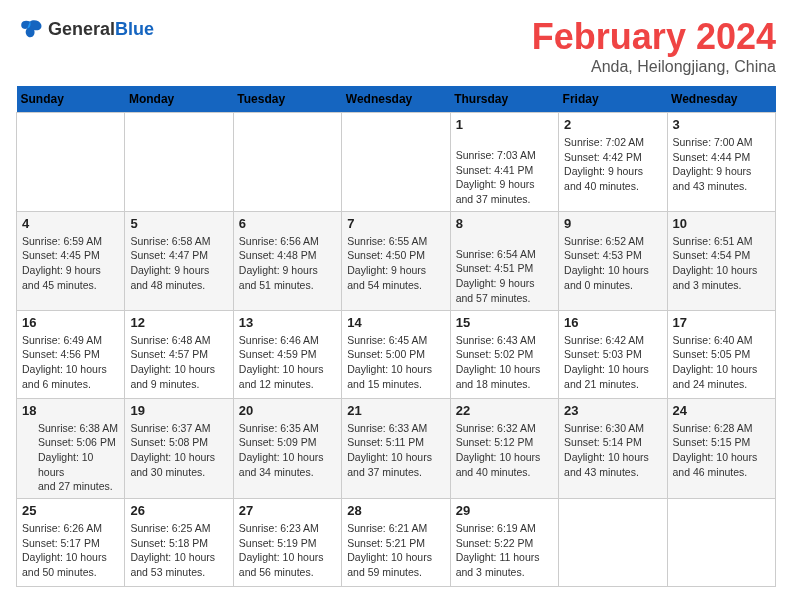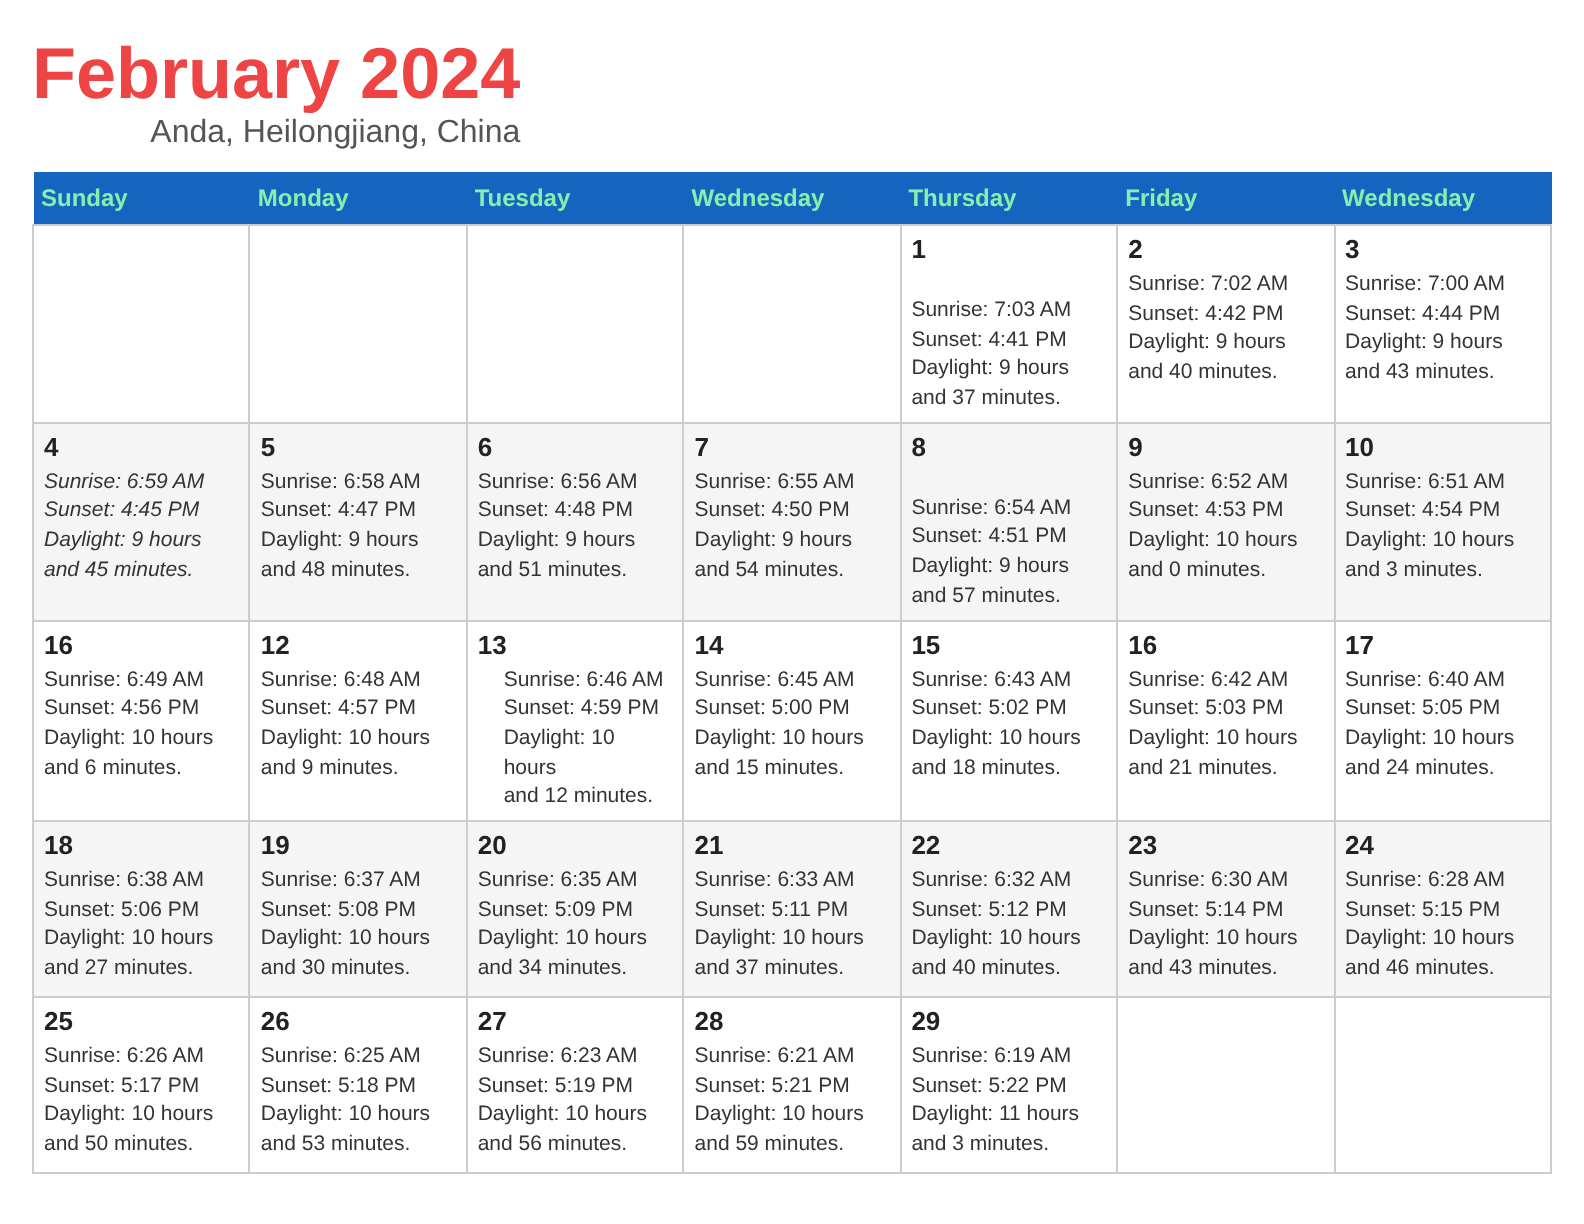--- a/index.html
+++ b/index.html
@@ -44,21 +44,21 @@
       font-size: 16px;
       color: #555;
     }
     table {
       width: 100%;
       border-collapse: collapse;
       font-size: 11px;
     }
     thead tr th {
       background-color: #1565c0;
-      color: #86efac;
+      color: #000000;
       padding: 6px 4px;
       text-align: left;
       font-size: 12px;
       font-weight: bold;
     }
     tbody tr td {
       border: 1px solid #ccc;
       vertical-align: top;
       padding: 4px 5px;
       width: 108px;
@@ -83,20 +83,29 @@
       background-color: #fff;
     }
     tbody tr:nth-child(even) td {
       background-color: #f5f5f5;
     }
   </style>
 </head>
 <body>
 
 <div class="header-area">
+  <div class="logo">
+    <svg class="logo-bird" viewBox="0 0 40 40">
+      <path d="M20 8 C24 4, 34 6, 36 12 C38 18, 32 22, 26 20 C28 26, 24 32, 18 30 C14 28, 12 22, 16 18 C10 20, 6 16, 8 10 C10 6, 16 6, 20 8Z" fill="#1565c0"></path>
+      <path d="M20 8 C22 12, 20 18, 16 18" fill="#2196f3"></path>
+    </svg>
+    <div class="logo-text">
+      <div><span class="logo-general">General</span><span class="logo-blue">Blue</span></div>
+    </div>
+  </div>
   <div class="title-area">
     <div class="month-title">February 2024</div>
     <div class="location">Anda, Heilongjiang, China</div>
   </div>
 </div>
 
 <table>
   <thead>
     <tr>
     <th>Sunday</th>
@@ -132,21 +141,21 @@
           <div class="day-number">3</div>
           <div class="day-info" style="white-space: pre-line;">Sunrise: 7:00 AM
 Sunset: 4:44 PM
 Daylight: 9 hours
 and 43 minutes.</div>
         </td>
       </tr>
       <tr>
         <td>
           <div class="day-number">4</div>
-          <div class="day-info" style="white-space: pre-line; font-style: italic;">Sunrise: 6:59 AM
+          <div class="day-info" style="white-space: pre-line;">Sunrise: 6:59 AM
 Sunset: 4:45 PM
 Daylight: 9 hours
 and 45 minutes.</div>
         </td>
         <td>
           <div class="day-number">5</div>
           <div class="day-info" style="white-space: pre-line;">Sunrise: 6:58 AM
 Sunset: 4:47 PM
 Daylight: 9 hours
 and 48 minutes.</div>
@@ -197,21 +206,21 @@
         </td>
         <td>
           <div class="day-number">12</div>
           <div class="day-info" style="white-space: pre-line;">Sunrise: 6:48 AM
 Sunset: 4:57 PM
 Daylight: 10 hours
 and 9 minutes.</div>
         </td>
         <td>
           <div class="day-number">13</div>
-          <div class="day-info" style="white-space: pre-line; margin-left: 13px;">Sunrise: 6:46 AM
+          <div class="day-info" style="white-space: pre-line;">Sunrise: 6:46 AM
 Sunset: 4:59 PM
 Daylight: 10 hours
 and 12 minutes.</div>
         </td>
         <td>
           <div class="day-number">14</div>
           <div class="day-info" style="white-space: pre-line;">Sunrise: 6:45 AM
 Sunset: 5:00 PM
 Daylight: 10 hours
 and 15 minutes.</div>
@@ -234,21 +243,21 @@
           <div class="day-number">17</div>
           <div class="day-info" style="white-space: pre-line;">Sunrise: 6:40 AM
 Sunset: 5:05 PM
 Daylight: 10 hours
 and 24 minutes.</div>
         </td>
       </tr>
       <tr>
         <td>
           <div class="day-number">18</div>
-          <div class="day-info" style="white-space: pre-line;">Sunrise: 6:38 AM
+          <div class="day-info" style="white-space: pre-line; margin-left: 16px;">Sunrise: 6:38 AM
 Sunset: 5:06 PM
 Daylight: 10 hours
 and 27 minutes.</div>
         </td>
         <td>
           <div class="day-number">19</div>
           <div class="day-info" style="white-space: pre-line;">Sunrise: 6:37 AM
 Sunset: 5:08 PM
 Daylight: 10 hours
 and 30 minutes.</div>

